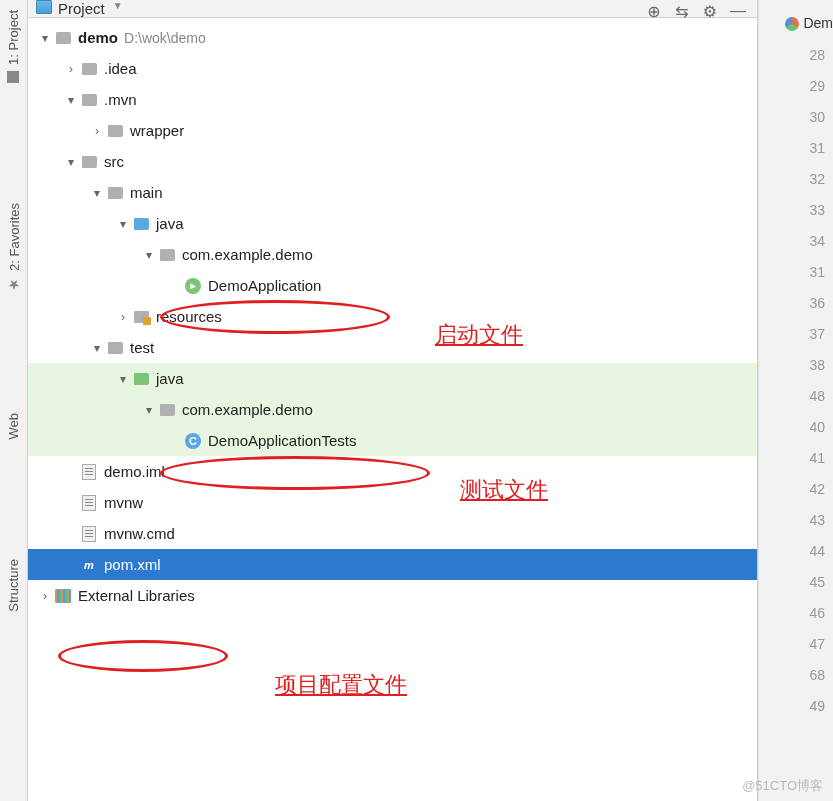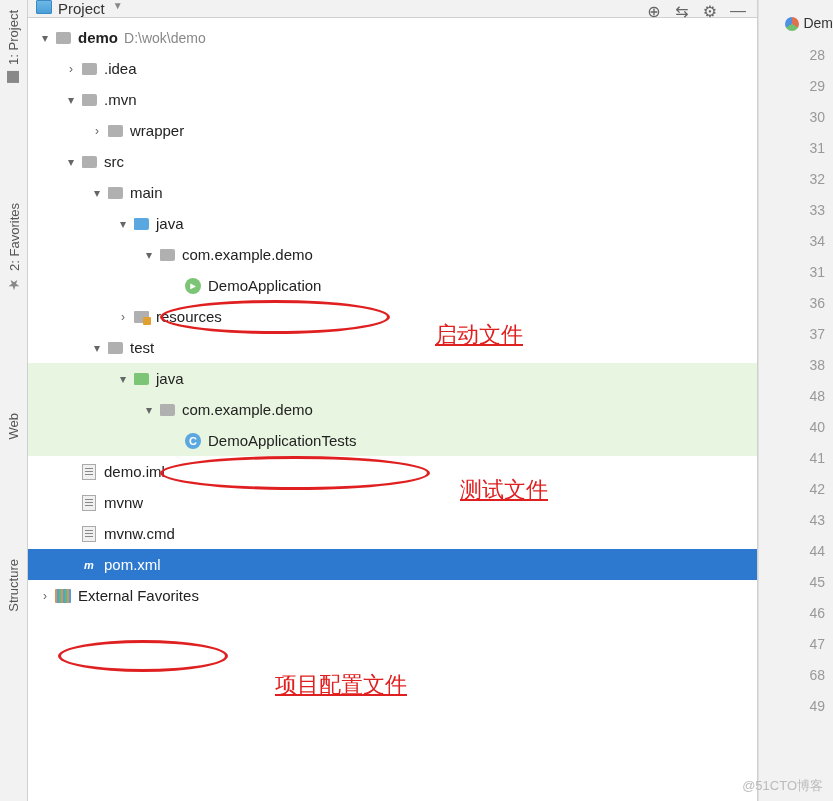--- a/index.html
+++ b/index.html
@@ -229,21 +229,21 @@
             <span class="file-m">m</span>
           </span>
           <span>pom.xml</span>
         </div>
       <div class="row">
           <span class="indent" style="width:0px"></span>
           <span class="arrow">›</span>
           <span class="ficon">
             <span class="lib-icon"></span>
           </span>
-          <span>External Favorites</span>
+          <span>External Libraries</span>
         </div>
     </div>
   </div>
 
   <div class="gutter">
     <div class="tab-right">
         <span class="circ2"></span>
         <span>Dem</span>
       </div>
     <div>28</div>

